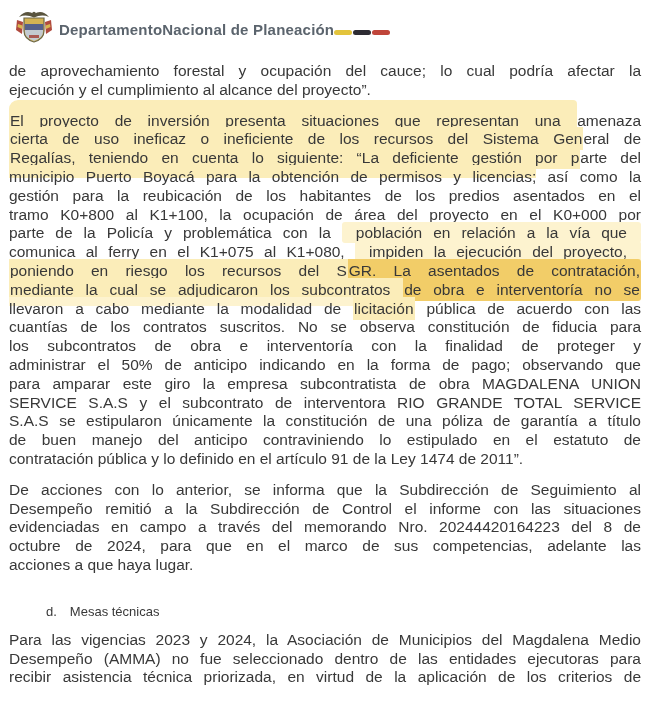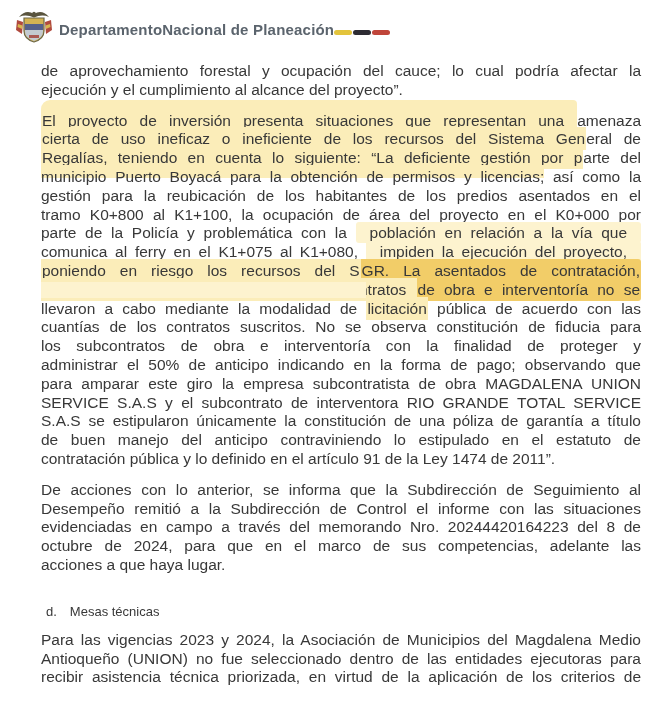--- a/index.html
+++ b/index.html
@@ -14,32 +14,32 @@
   .org{font-size:15px;line-height:18px;font-weight:600;color:var(--hdr,#5b646d);letter-spacing:.2px;text-align:center;}
   .flagbar{display:flex;gap:1px;margin-top:5px;}
   .flagbar span{width:18px;height:5px;border-radius:2.5px;display:block;}
   .flag0{background:var(--flag0,#e3c43c);}
   .flag1{background:var(--flag1,#2e2c33);}
   .flag2{background:var(--flag2,#c0453a);}
   
   .para{margin:0 0 12px;}
   .line{
     font-size:15.5px;line-height:18.8px;
-    text-align:justify;text-align-last:justify;margin-left:32px;
+    text-align:justify;text-align-last:justify;
   }
   .line.lastline{text-align-last:left;}
   .heading{margin:27px 0 10px 37px;font-size:13px;line-height:19px;}
   .heading .marker{margin-right:13px;}
   
   .seg-p{background:var(--hl-pale,#fbedb9);padding:3px 1px;}
   .seg-tall{padding-top:12px;border-radius:9px 4px 0 0;}
   .seg-d{background:var(--hl-dark,#f2cd68);padding:3px 1px;border-radius:0 3px 3px 0;}
   .seg-pt{background:linear-gradient(to bottom,var(--hl-pale,#fbedb9) 64%,rgba(255,255,255,0) 64%);padding-top:3px;}
   .seg-s{background:var(--hl-soft,#fdf3cf);padding:2px 14px;border-radius:3px;}
-  .seg-st{background:linear-gradient(to bottom,var(--hl-soft,#fdf3cf) 46%,rgba(255,255,255,0) 46%);padding-top:18px;}
+  .seg-st{background:linear-gradient(to bottom,var(--hl-soft,#fdf3cf) 46%,rgba(255,255,255,0) 46%);padding-top:3px;}
 </style>
 </head>
 <body>
 
 <div class="page">
 
   <div class="header">
     <svg width="50" height="44" viewBox="0 0 50 44" aria-hidden="true">
       <path d="M10 9 Q17 1 25 6 Q33 1 40 9 Q33 6 25 9.5 Q17 6 10 9 Z" fill="#59543e"></path>
       <circle cx="25" cy="5.5" r="1.8" fill="#59543e"></circle>
@@ -90,18 +90,18 @@
       <div class="para">
         <div class="line"><span>De acciones con lo anterior, se informa que la Subdirección de Seguimiento al</span></div>
         <div class="line"><span>Desempeño remitió a la Subdirección de Control el informe con las situaciones</span></div>
         <div class="line"><span>evidenciadas en campo a través del memorando Nro. 20244420164223 del 8 de</span></div>
         <div class="line"><span>octubre de 2024, para que en el marco de sus competencias, adelante las</span></div>
         <div class="line lastline"><span>acciones a que haya lugar.</span></div>
       </div>
       <div class="heading"><span class="marker">d.</span><span>Mesas técnicas</span></div>
       <div class="para">
         <div class="line"><span>Para las vigencias 2023 y 2024, la Asociación de Municipios del Magdalena Medio</span></div>
-        <div class="line"><span>Antioqueño (UNION) no fue seleccionado dentro de las entidades ejecutoras para</span></div>
+        <div class="line"><span>Desempeño (AMMA) no fue seleccionado dentro de las entidades ejecutoras para</span></div>
         <div class="line"><span>recibir asistencia técnica priorizada, en virtud de la aplicación de los criterios de</span></div>
       </div>
     </div>
 
 </div>
 
 </body></html>

